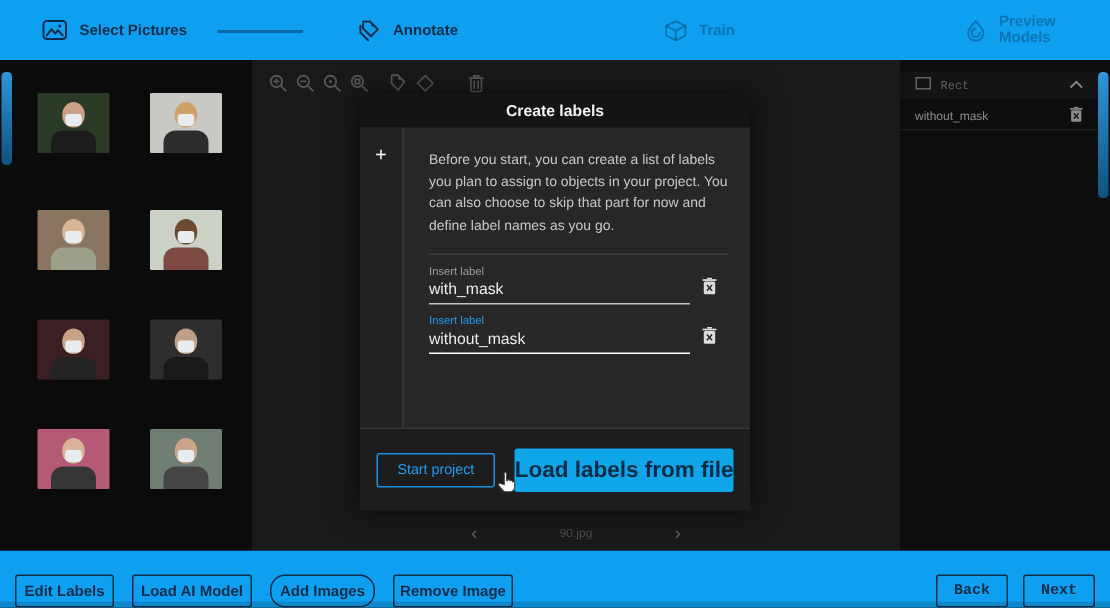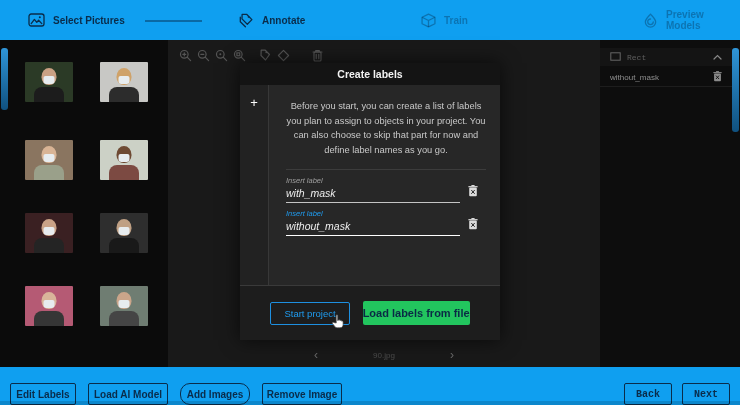--- a/index.html
+++ b/index.html
@@ -56,34 +56,34 @@
   .right-panel .v-scroll{right:1px;top:8px;height:84px;}
   
   .modal{position:absolute;left:240px;top:63px;width:260px;height:277px;z-index:5;
          background:#272727;box-shadow:0 0 18px rgba(0,0,0,0.65);display:flex;flex-direction:column;}
   .modal-header{height:22px;flex:none;background:#141414;display:flex;align-items:center;justify-content:center;
                 color:#f2f2f2;font-size:10.5px;font-weight:700;}
   .modal-body{flex:1;display:flex;min-height:0;}
   .modal-rail{width:28px;flex:none;background:#222;border-right:1px solid #383838;display:flex;justify-content:center;}
   .add-label-btn{margin-top:11px;color:#fff;font-size:13px;font-weight:400;line-height:1;cursor:pointer;}
   .modal-content{flex:1;padding:0 14px 0 17px;position:relative;}
-  .modal-desc{margin-top:14px;font-size:9.3px;line-height:1.58;color:#c9c9c9;text-align:center;}
+  .modal-desc{margin-top:14px;font-size:9.3px;line-height:1.58;color:#c9c9c9;}
   .content-divider{border:none;border-top:1px solid #3c3c3c;margin:11px 0 6px 0;}
   .input-row{display:flex;align-items:flex-end;margin-top:6px;}
-  .input-col{flex:1;font-style:italic;}
+  .input-col{flex:1;}
   .input-caption{font-size:7.5px;color:#9f9f9f;}
   .input-caption.focused{color:#1f9cf0;}
   .input-value{font-size:10.5px;color:#ededed;margin-top:2px;padding-bottom:3px;border-bottom:1px solid #c4c4c4;}
   .input-value.focused{border-bottom-color:#ffffff;}
   .trash-cell{width:26px;flex:none;display:flex;justify-content:center;padding-bottom:6px;cursor:pointer;}
   .modal-footer{height:54px;flex:none;background:#1d1d1d;border-top:1px solid #3a3a3a;
                 display:flex;align-items:center;justify-content:center;gap:13px;}
   .btn-start{background:transparent;border:1px solid #1e8fe0;color:#1f9cf0;font-size:9.5px;
              padding:5px 13px;border-radius:2px;font-family:inherit;cursor:pointer;}
-  .btn-load{background:#22c55e;border:none;color:#0a2a45;font-weight:700;font-size:11px;
+  .btn-load{background:#0ea5e9;border:none;color:#0a2a45;font-weight:700;font-size:15px;
             padding:6px 0;border-radius:2px;font-family:inherit;cursor:pointer;}
   .cursor-pointer{position:absolute;left:331px;top:314px;z-index:9;pointer-events:none;}
   
   .bottom-bar{position:absolute;left:0;bottom:0;width:740px;height:22px;background:#0f9ff0;
               display:flex;align-items:center;padding:0 10px;box-sizing:border-box;gap:12px;}
   .bottom-bar::after{content:"";position:absolute;left:0;bottom:0;width:100%;height:4px;background:rgba(0,0,0,0.15);}
   .bar-btn{background:transparent;border:1.6px solid #0a2c4a;color:#0a2c4a;font-weight:700;
            font-size:10px;height:22px;border-radius:2px;font-family:inherit;cursor:pointer;padding:0;}
   .w66{width:66px;} .w80{width:80px;} .w70{width:70px;border-radius:10px;}
   .right-group{margin-left:auto;display:flex;gap:10px;}
@@ -107,21 +107,21 @@
   <div class="step" style="left:238px;">
     <span>
       <svg width="16" height="15" viewBox="0 0 16 15" fill="none" stroke="currentColor" stroke-width="1.3" stroke-linejoin="round" stroke-linecap="round">
         <path d="M8.6 1.3 L13.9 6.6 L9.3 11.2 L4 5.9 L4.1 1.4 Z"></path>
         <circle cx="10.6" cy="3.9" r="0.9" fill="currentColor" stroke="none"></circle>
         <path d="M2.3 4.2 L2.3 8.7 L7.4 13.8"></path>
       </svg>
     </span>
     <span>Annotate</span>
   </div>
-  <div class="step dim" style="left:421px;justify-content:space-between;">
+  <div class="step dim" style="left:443px;justify-content:space-between;">
     <span>
       <svg width="15" height="15" viewBox="0 0 14 14" fill="none" stroke="currentColor" stroke-width="1.2" stroke-linejoin="round">
         <path d="M7 1 L13 4 L13 10 L7 13 L1 10 L1 4 Z"></path>
         <path d="M1 4 L7 7 L13 4 M7 7 L7 13"></path>
       </svg>
     </span>
     <span>Train</span>
   </div>
   <div class="step dim" style="left:643px;">
     <span>

